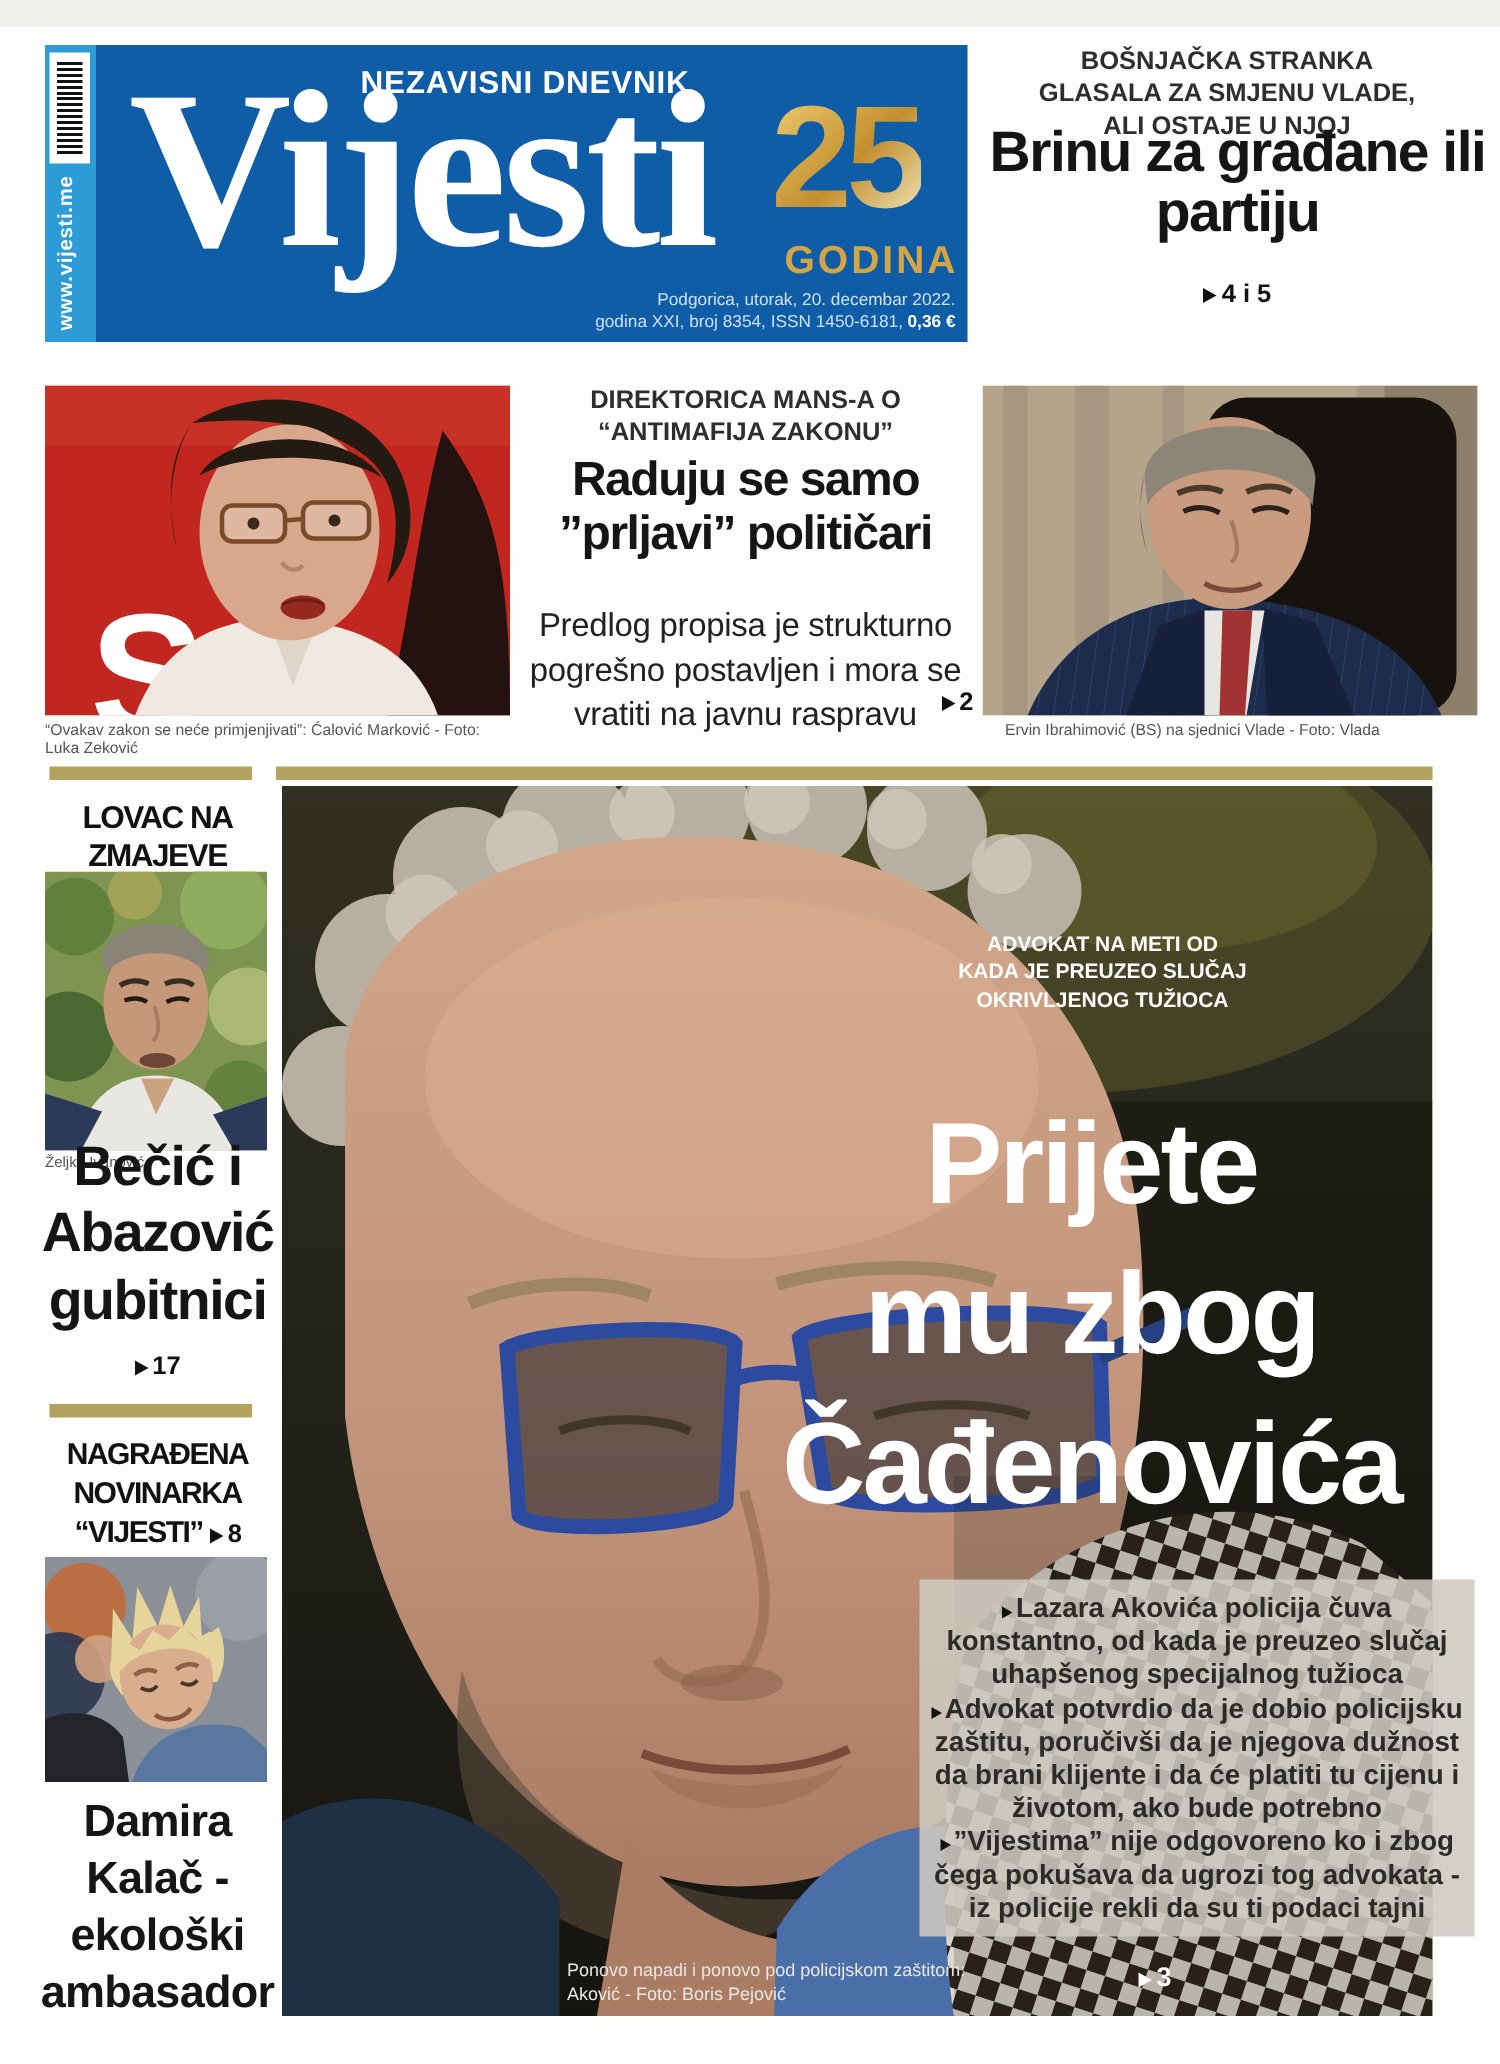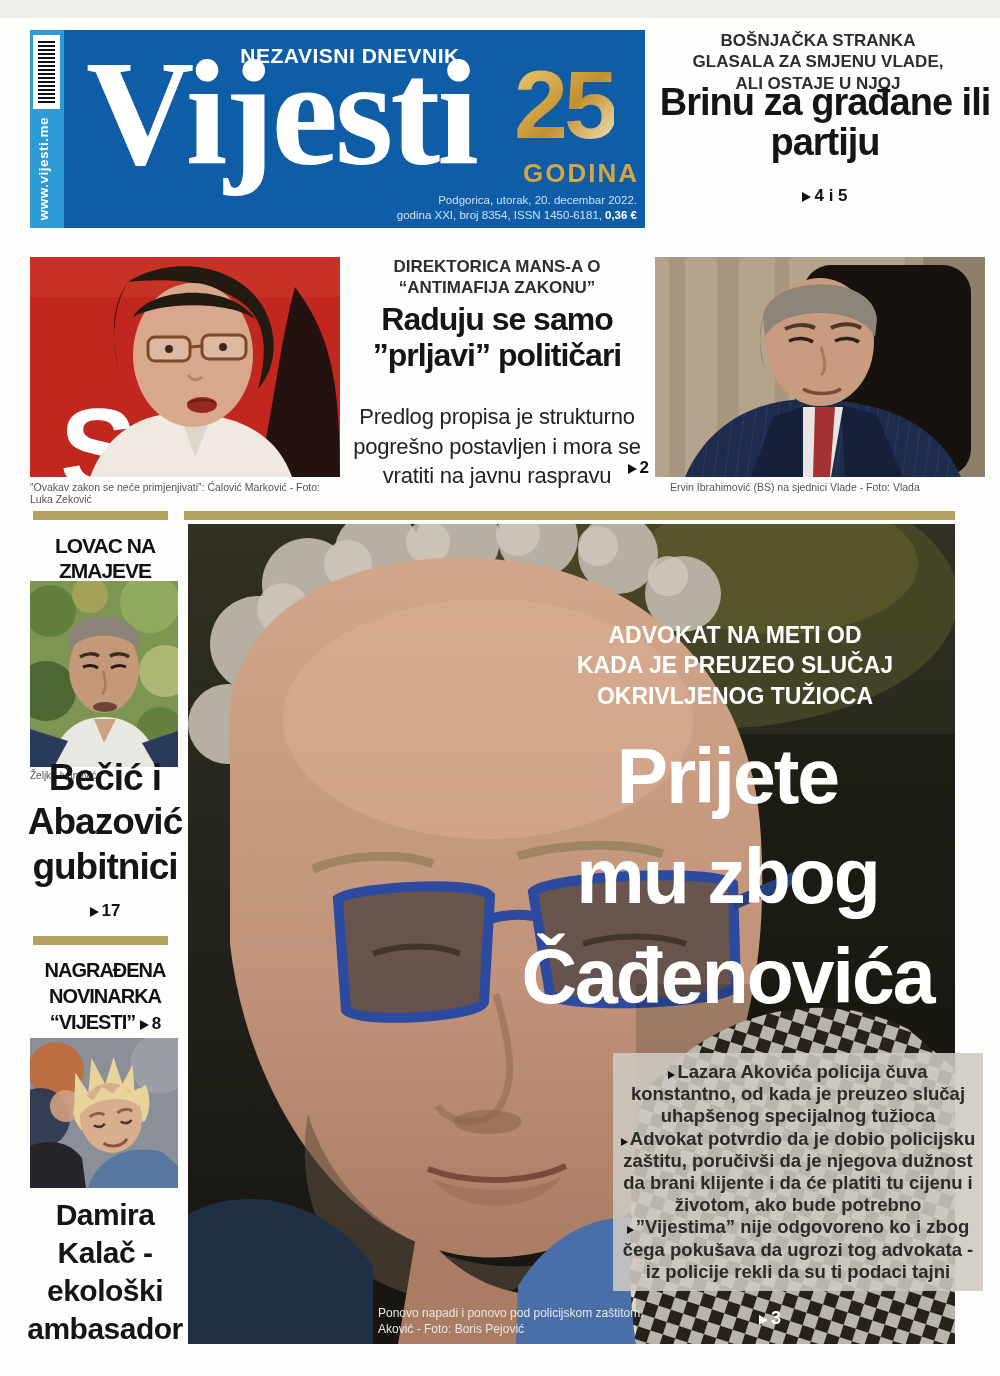--- a/index.html
+++ b/index.html
@@ -50,21 +50,21 @@
   #sb1-kicker{left:30px;top:533px;width:150px;font-size:21px;color:#111;line-height:1.2;}
   #photo-sb1{left:30px;top:581px;width:148px;height:186px;}
   #sb1-cap{left:30px;top:770px;width:148px;font-size:10px;color:#555;}
   #sb1-headline{left:27px;top:756px;width:156px;font-size:37px;line-height:1.2;}
   #sb1-pref{left:30px;top:901px;width:150px;}
   #sb2-kicker{left:30px;top:957px;width:150px;font-size:20px;color:#111;line-height:1.3;}
   #photo-sb2{left:30px;top:1038px;width:148px;height:150px;}
   #sb2-headline{left:24px;top:1196px;width:162px;font-size:30px;line-height:1.27;letter-spacing:-.5px;}
   
   #photo-main{left:188px;top:524px;width:767px;height:820px;}
-  #ms-kicker{left:555px;top:620px;width:360px;color:#fff;font-size:23px;font-weight:700;line-height:1.32;text-align:center;}
+  #ms-kicker{left:555px;top:620px;width:360px;color:#fff;font-size:14px;font-weight:700;line-height:1.32;text-align:center;}
   #ms-headline{left:495px;top:726px;width:465px;color:#fff;font-size:77px;font-weight:700;line-height:1.3;letter-spacing:-2px;text-align:center;}
   #ms-box{left:585px;top:1053px;width:370px;background:rgba(206,202,194,.88);padding:8px 4px;box-sizing:border-box;
           font-size:18.5px;font-weight:600;color:#2b2b28;text-align:center;line-height:1.2;margin-left:28px;}
   #ms-box .bullet{margin:0;}
   #ms-pref{left:585px;top:1308px;width:370px;color:#fff;font-size:18px;font-weight:700;text-align:center;}
   #ms-pref .pnum{color:#fff;}
   #ms-cap{left:378px;top:1306px;width:300px;color:#e9e7e2;font-size:12px;line-height:1.3;}
   #topband{left:0;top:0;width:1000px;height:18px;background:#f1efec;}
   svg{display:block;}
 </style>

